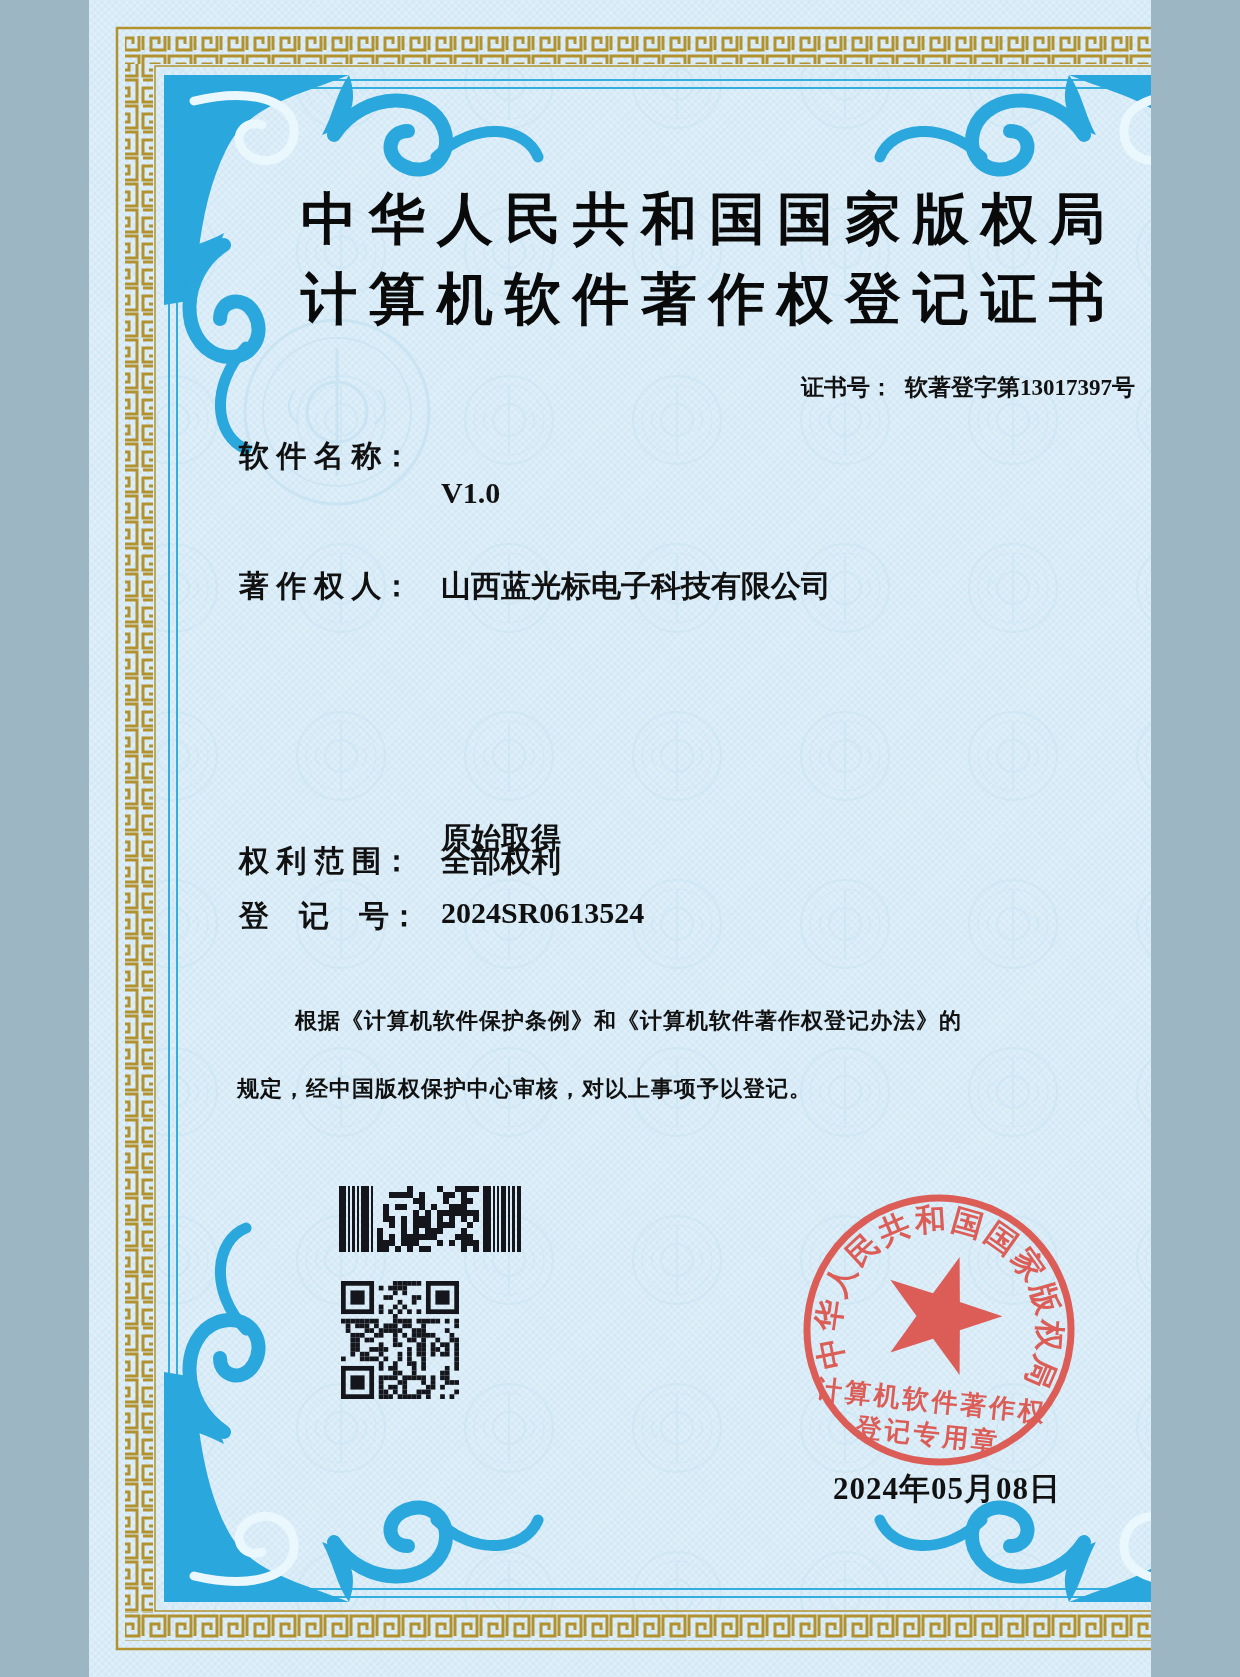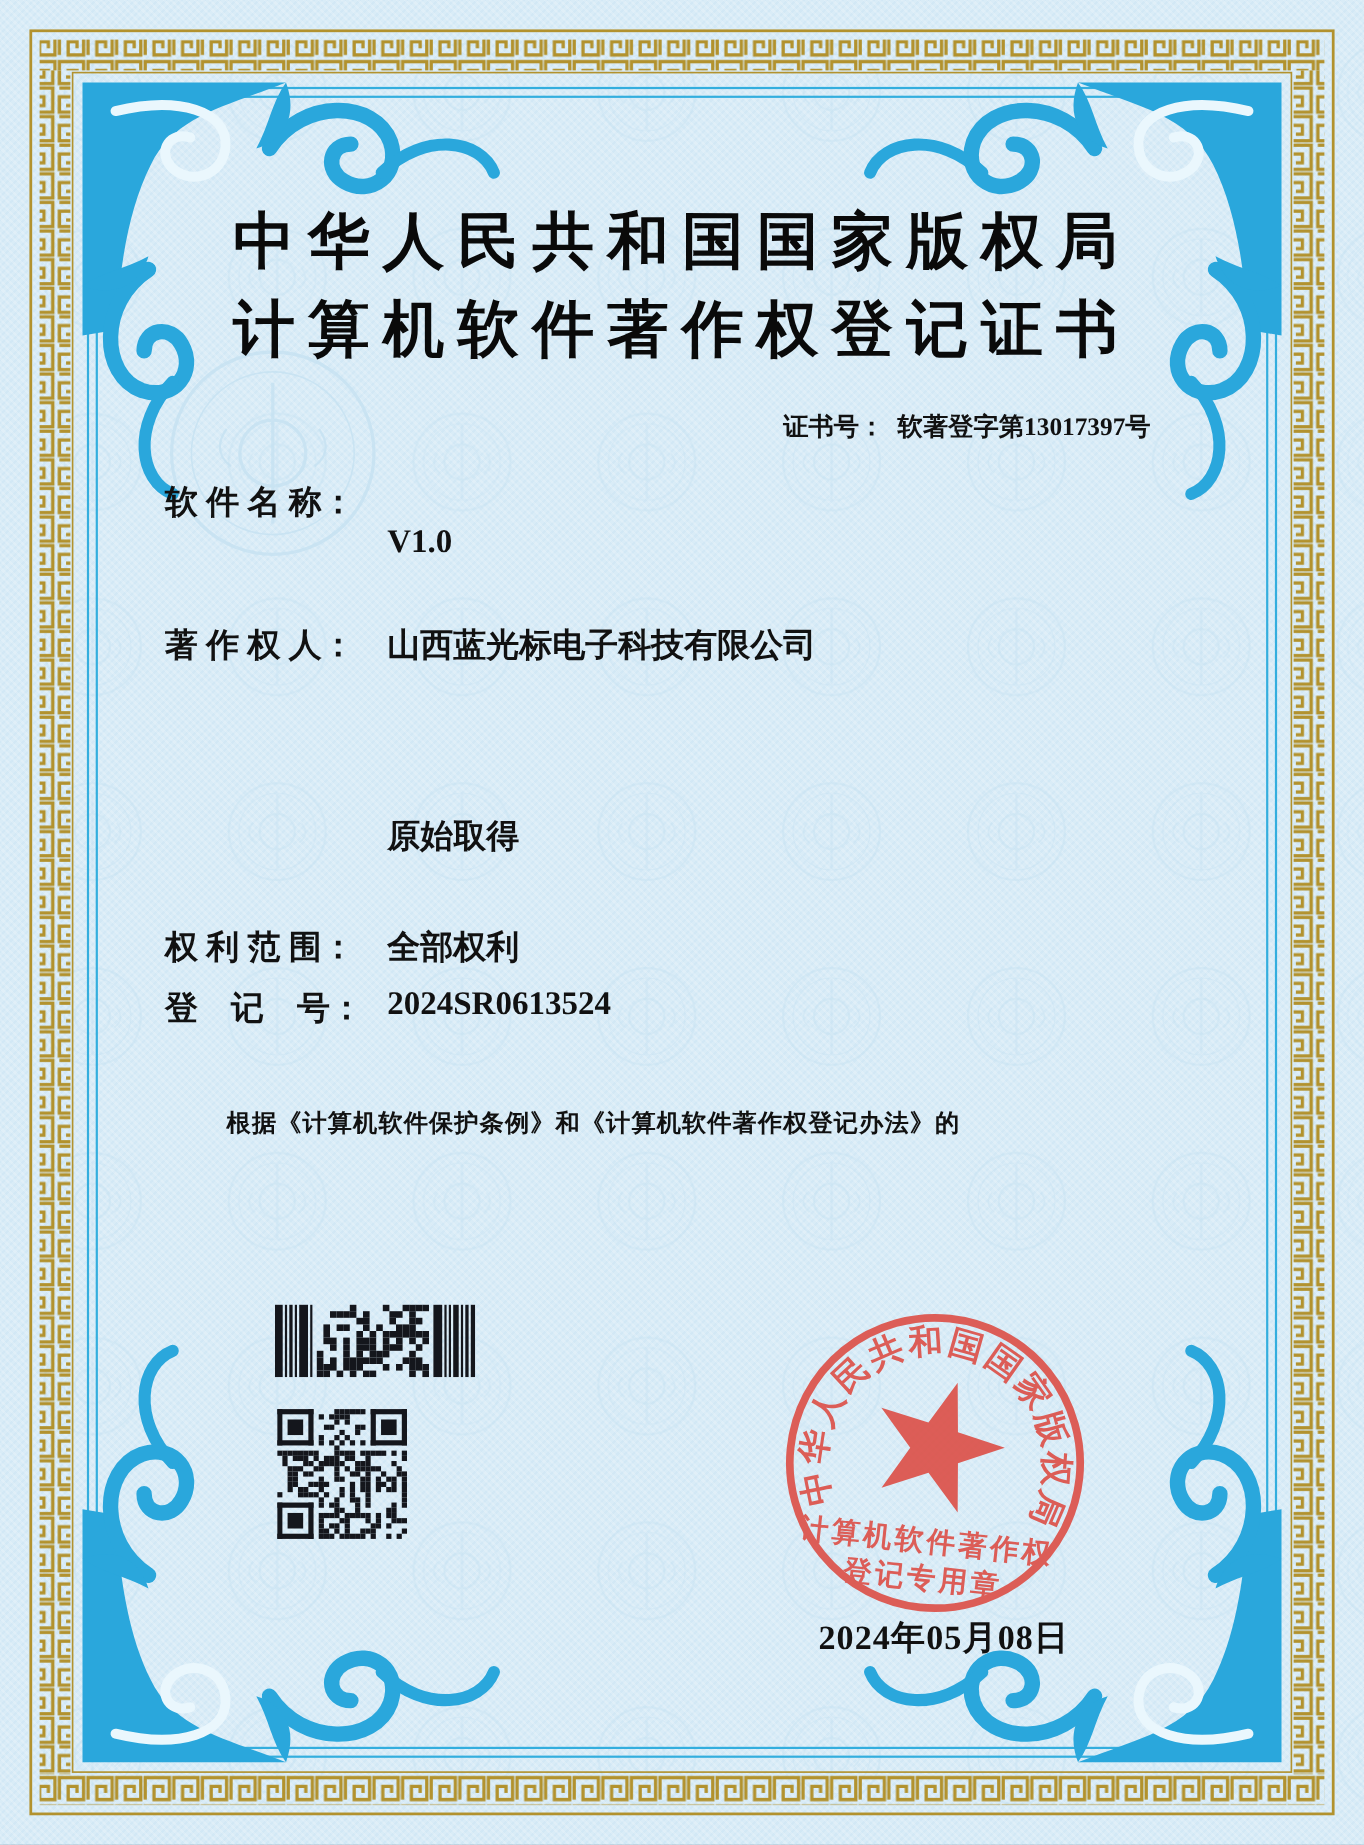--- a/index.html
+++ b/index.html
@@ -1,17 +1,17 @@
 <!DOCTYPE html>
 <html><head>
 <meta charset="utf-8">
 <style>
   html,body{margin:0;padding:0;background:#9db6c4;}
   .page{
-    position:relative;width:1240px;height:1677px;margin:0 auto;overflow:hidden;
+    position:relative;width:1062px;height:1677px;margin:0 auto;overflow:hidden;
     font-family:"Liberation Serif","DejaVu Serif",serif;
     background:
       repeating-linear-gradient(45deg, rgba(255,255,255,.18) 0 2px, rgba(0,0,0,0) 2px 5px),
       repeating-linear-gradient(-45deg, rgba(190,220,240,.25) 0 2px, rgba(0,0,0,0) 2px 5px),
       #d9ecf7;
   }
   svg{display:block}
   .layer{position:absolute;left:0;top:0;width:1240px;height:1677px;}
   .z0{z-index:0}.z1{z-index:1}.z2{z-index:2}
   .txt{position:absolute;color:#111;z-index:2;}
@@ -97,29 +97,30 @@
   <div class="txt certno" style="top:372px;left:712px;">
     <span>证书号：</span><span class="val">软著登字第13017397号</span>
   </div>
 
   <div class="txt row-label" style="top:436px;">软 件 名 称：</div>
   <div class="txt row-value" style="top:476px;">V1.0</div>
 
   <div class="txt row-label" style="top:566px;">著 作 权 人：</div>
   <div class="txt row-value" style="top:566px;">山西蓝光标电子科技有限公司</div>
 
-  <div class="txt row-value" style="top:740px;">原始取得</div>
+  <div class="txt row-value" style="top:818px;">原始取得</div>
 
   <div class="txt row-label" style="top:841px;">权 利 范 围：</div>
   <div class="txt row-value" style="top:841px;">全部权利</div>
 
   <div class="txt row-label" style="top:896px;">登　记　号：</div>
   <div class="txt row-value" style="top:896px;">2024SR0613524</div>
 
   <div class="txt para" style="top:1006px;left:206px;">根据《计算机软件保护条例》和《计算机软件著作权登记办法》的</div>
+  <div class="txt para" style="top:1074px;left:148px;">规定，经中国版权保护中心审核，对以上事项予以登记。</div>
 
   <svg class="z2" id="barcode" width="182" height="66" viewBox="0 0 182 66" style="position:absolute;left:250px;top:1186px;">
       <rect x="0" y="0" width="7" height="66" fill="#14161c"></rect>
       <rect x="9" y="0" width="2" height="66" fill="#14161c"></rect>
       <rect x="13" y="0" width="3" height="66" fill="#14161c"></rect>
       <rect x="18" y="0" width="2" height="66" fill="#14161c"></rect>
       <rect x="22" y="0" width="8" height="66" fill="#14161c"></rect>
       <rect x="32" y="0" width="2" height="66" fill="#14161c"></rect>
       <rect x="144" y="0" width="8" height="66" fill="#14161c"></rect>
       <rect x="154" y="0" width="2" height="66" fill="#14161c"></rect>

